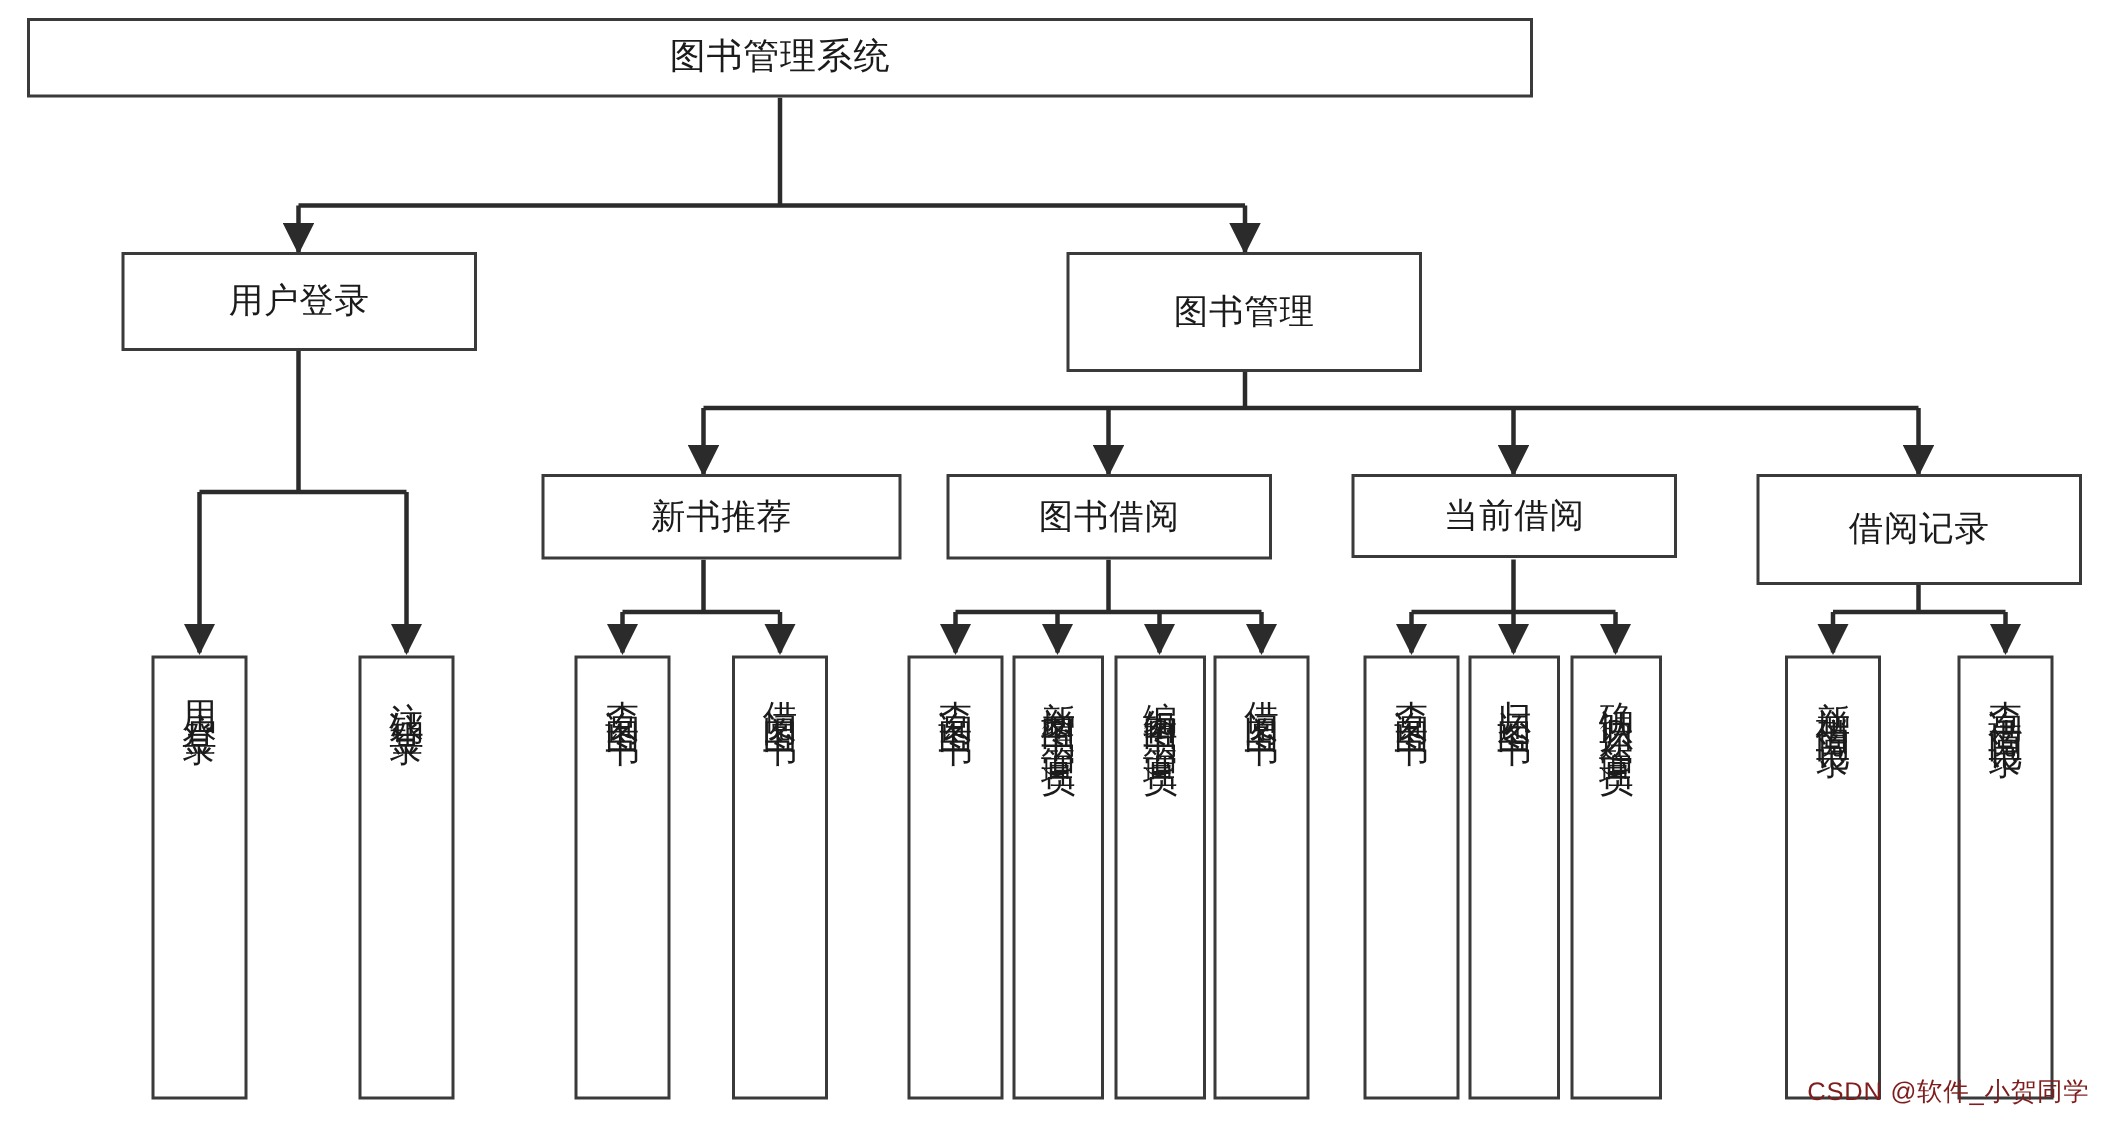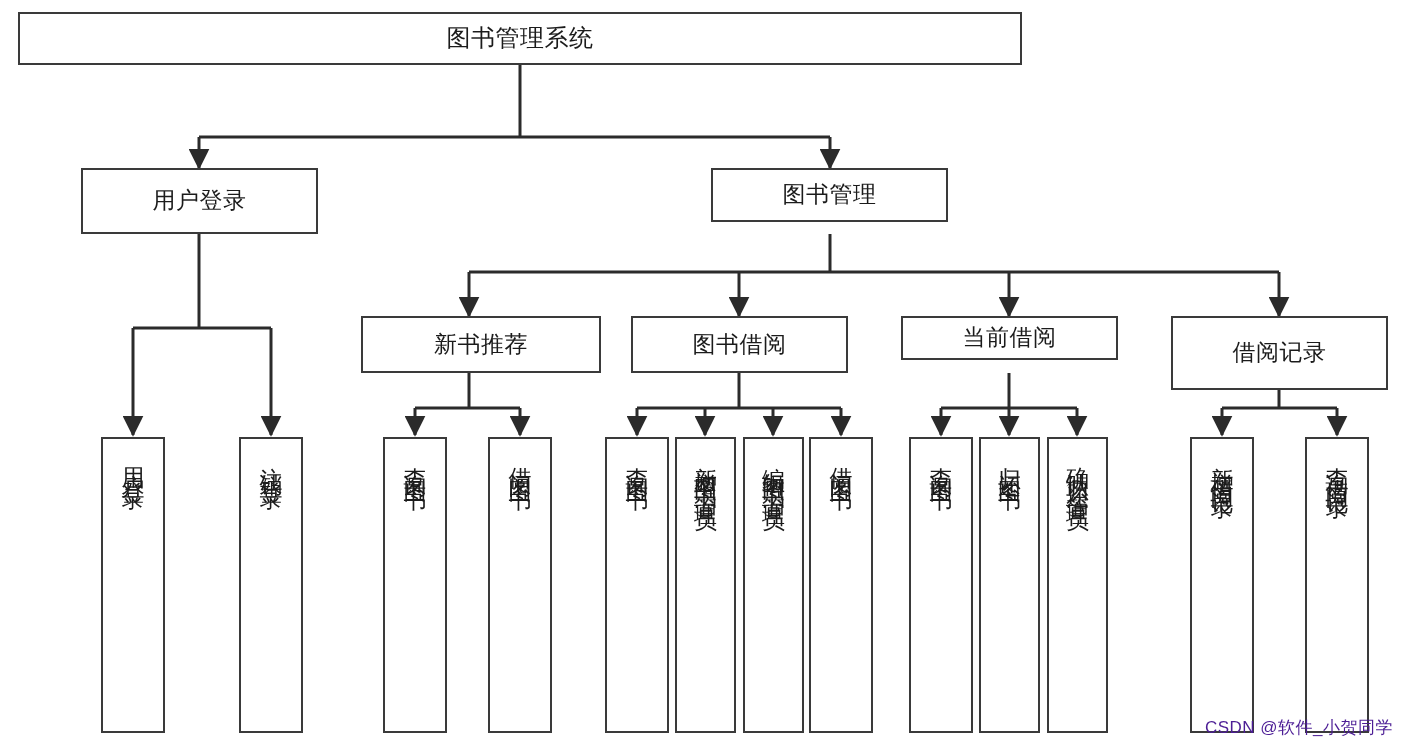--- a/index.html
+++ b/index.html
@@ -64,21 +64,21 @@
     line-height: 1;
   }
   .node.vert.tall .label {
     letter-spacing: 6px;
   }
   .watermark {
     position: absolute;
     right: 12px;
     bottom: 8px;
     font-size: 17px;
-    color: #4c1d95;
+    color: #7f1d1d;
     white-space: nowrap;
     letter-spacing: 0.5px;
   }
 </style>
 </head>
 <body>
 
 <div id="canvas">
 
   <svg id="wires" viewBox="0 0 1405 747" xmlns="http://www.w3.org/2000/svg">
@@ -134,31 +134,31 @@
     </g>
   </svg>
 
   <div class="node horiz root" style="left:18px; top:12px; width:1004px; height:53px;">
     <span class="label">图书管理系统</span>
   </div>
 
   <div class="node horiz" style="left:81px; top:168px; width:237px; height:66px;">
     <span class="label">用户登录</span>
   </div>
-  <div class="node horiz" style="left:711px; top:168px; width:237px; height:54px;">
+  <div class="node horiz" style="left:711px; top:168px; width:237px; height:80px;">
     <span class="label">图书管理</span>
   </div>
 
   <div class="node horiz" style="left:361px; top:316px; width:240px; height:57px;">
     <span class="label">新书推荐</span>
   </div>
   <div class="node horiz" style="left:631px; top:316px; width:217px; height:57px;">
     <span class="label">图书借阅</span>
   </div>
-  <div class="node horiz" style="left:901px; top:316px; width:217px; height:44px;">
+  <div class="node horiz" style="left:901px; top:316px; width:217px; height:56px;">
     <span class="label">当前借阅</span>
   </div>
   <div class="node horiz" style="left:1171px; top:316px; width:217px; height:74px;">
     <span class="label">借阅记录</span>
   </div>
 
   <div class="node vert" style="left:101px; top:437px; width:64px; height:296px;">
     <span class="label">用户登录</span>
   </div>
   <div class="node vert" style="left:239px; top:437px; width:64px; height:296px;">

